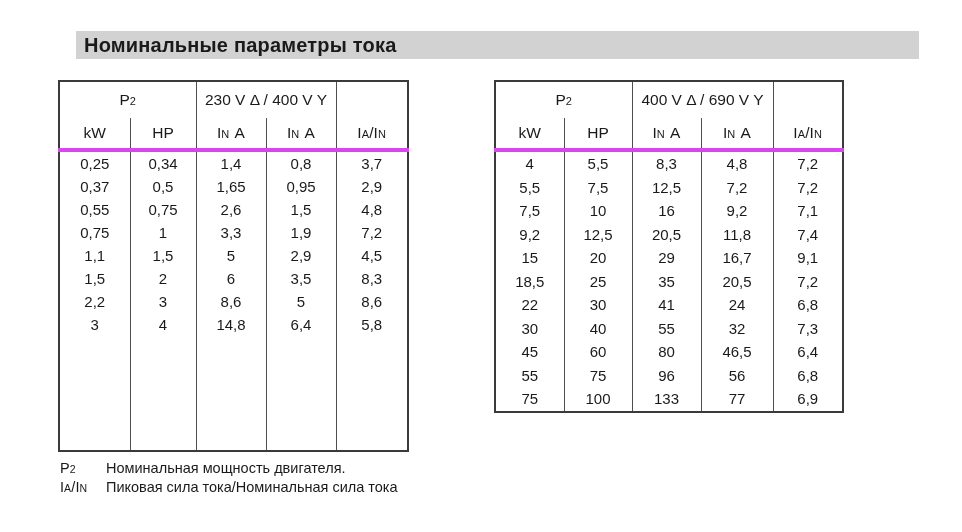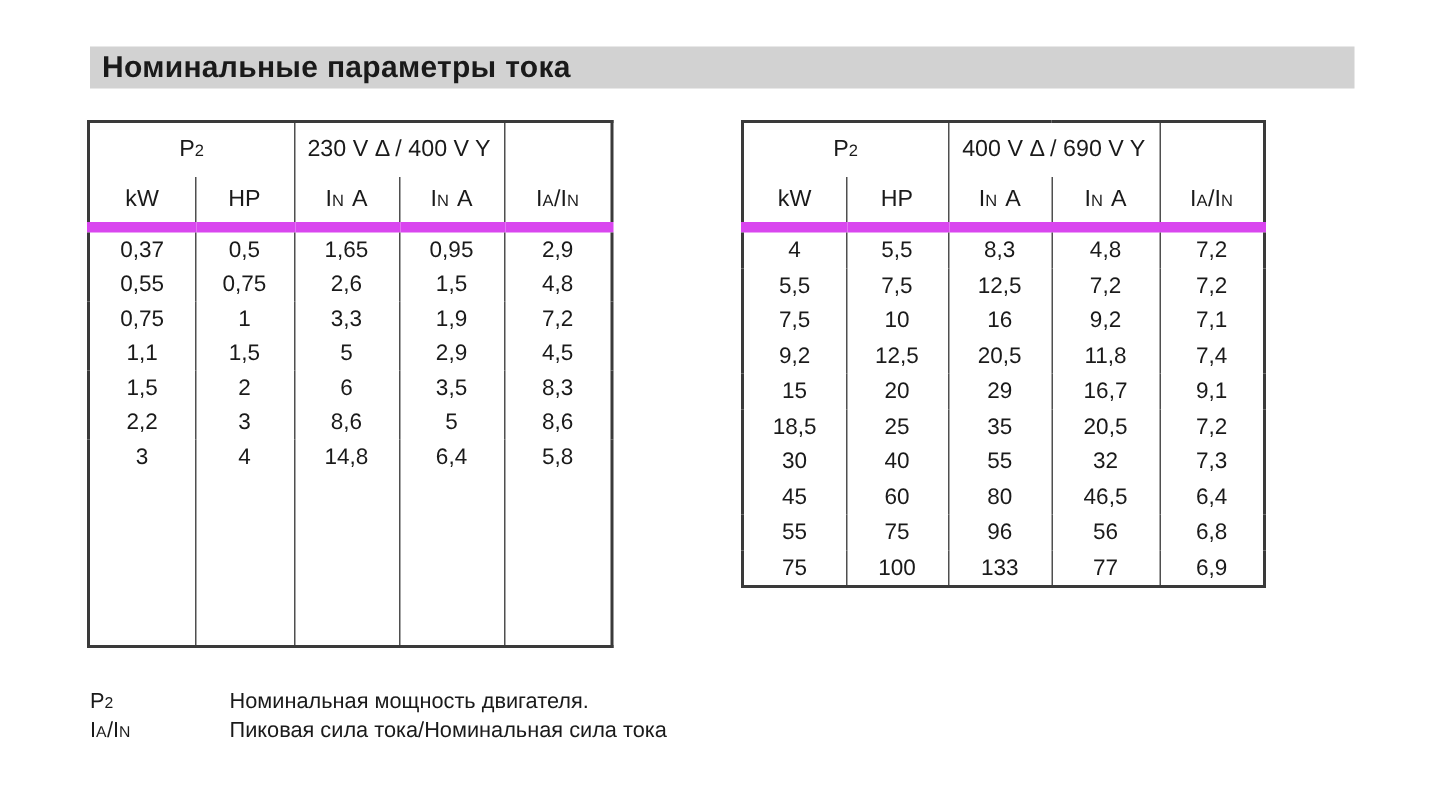--- a/index.html
+++ b/index.html
@@ -9,21 +9,21 @@
     height: 532px;
     background: #ffffff;
     font-family: "Liberation Sans", sans-serif;
     color: #1a1a1a;
     overflow: hidden;
   }
 
   
   .title-bar {
     position: absolute;
-    left: 60px;
+    left: 76px;
     top: 31px;
     width: 843px;
     height: 28px;
     background: #d2d2d2;
     display: flex;
     align-items: center;
     box-sizing: border-box;
     padding-left: 8px;
   }
   .title-text {
@@ -51,21 +51,21 @@
     text-align: center;
     vertical-align: middle;
     font-weight: normal;
     color: #1a1a1a;
     overflow: hidden;
     white-space: nowrap;
   }
   .br { border-right: 1px solid #4f4f4f; }
 
   tr.h1 th { height: 36px; font-size: 15.5px; }
-  tr.h2 th { height: 30px; font-size: 15.5px; border-bottom: 7px solid #d946ef; }
+  tr.h2 th { height: 30px; font-size: 15.5px; border-bottom: 4px solid #d946ef; }
 
   .t1 tbody td { height: 23px; font-size: 15px; }
   .t2 tbody td { height: 23.5px; font-size: 15px; }
   tbody.filler td { height: 114px; }
 
   .sub { font-size: 11px; }
   .sc  { font-size: 11px; letter-spacing: 0.3px; }
   .unit-gap { margin-left: 5px; }
 
   
@@ -74,21 +74,21 @@
     left: 60px;
     top: 459px;
     font-size: 14.5px;
     line-height: 18px;
     color: #1a1a1a;
   }
   .fn-line { display: flex; }
   .fn-term { width: 46px; flex: 0 0 46px; white-space: nowrap; }
   .fn-term .sub { font-size: 10.5px; }
   .fn-term .sc  { font-size: 10.5px; }
-  .fn-desc { white-space: nowrap; margin-left: 47px; }
+  .fn-desc { white-space: nowrap; }
 </style>
 </head>
 <body>
 
 <div class="canvas">
 
   <div class="title-bar">
     <span class="title-text">Номинальные параметры тока</span>
   </div>
 
@@ -110,20 +110,27 @@
         <tr class="h2">
           <th class="br">kW</th>
           <th class="br">HP</th>
           <th class="br"><span>I</span><span class="sc">N</span><span class="unit-gap">A</span></th>
           <th class="br"><span>I</span><span class="sc">N</span><span class="unit-gap">A</span></th>
           <th><span>I</span><span class="sc">A</span><span>/</span><span>I</span><span class="sc">N</span></th>
         </tr>
       </thead>
       <tbody>
           <tr>
+            <td class="br">0,25</td>
+            <td class="br">0,34</td>
+            <td class="br">1,4</td>
+            <td class="br">0,8</td>
+            <td>3,7</td>
+          </tr>
+          <tr>
             <td class="br">0,37</td>
             <td class="br">0,5</td>
             <td class="br">1,65</td>
             <td class="br">0,95</td>
             <td>2,9</td>
           </tr>
           <tr>
             <td class="br">0,55</td>
             <td class="br">0,75</td>
             <td class="br">2,6</td>
@@ -238,20 +245,27 @@
             <td>9,1</td>
           </tr>
           <tr>
             <td class="br">18,5</td>
             <td class="br">25</td>
             <td class="br">35</td>
             <td class="br">20,5</td>
             <td>7,2</td>
           </tr>
           <tr>
+            <td class="br">22</td>
+            <td class="br">30</td>
+            <td class="br">41</td>
+            <td class="br">24</td>
+            <td>6,8</td>
+          </tr>
+          <tr>
             <td class="br">30</td>
             <td class="br">40</td>
             <td class="br">55</td>
             <td class="br">32</td>
             <td>7,3</td>
           </tr>
           <tr>
             <td class="br">45</td>
             <td class="br">60</td>
             <td class="br">80</td>

